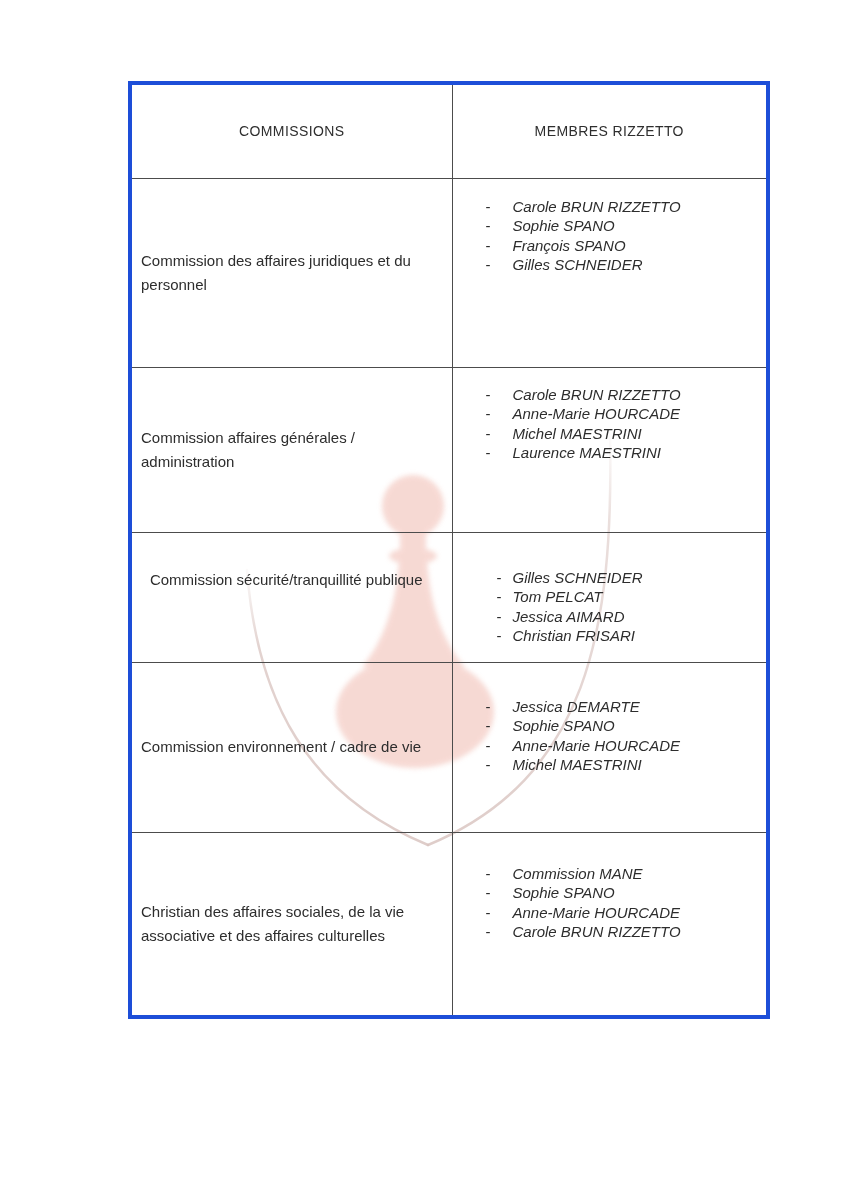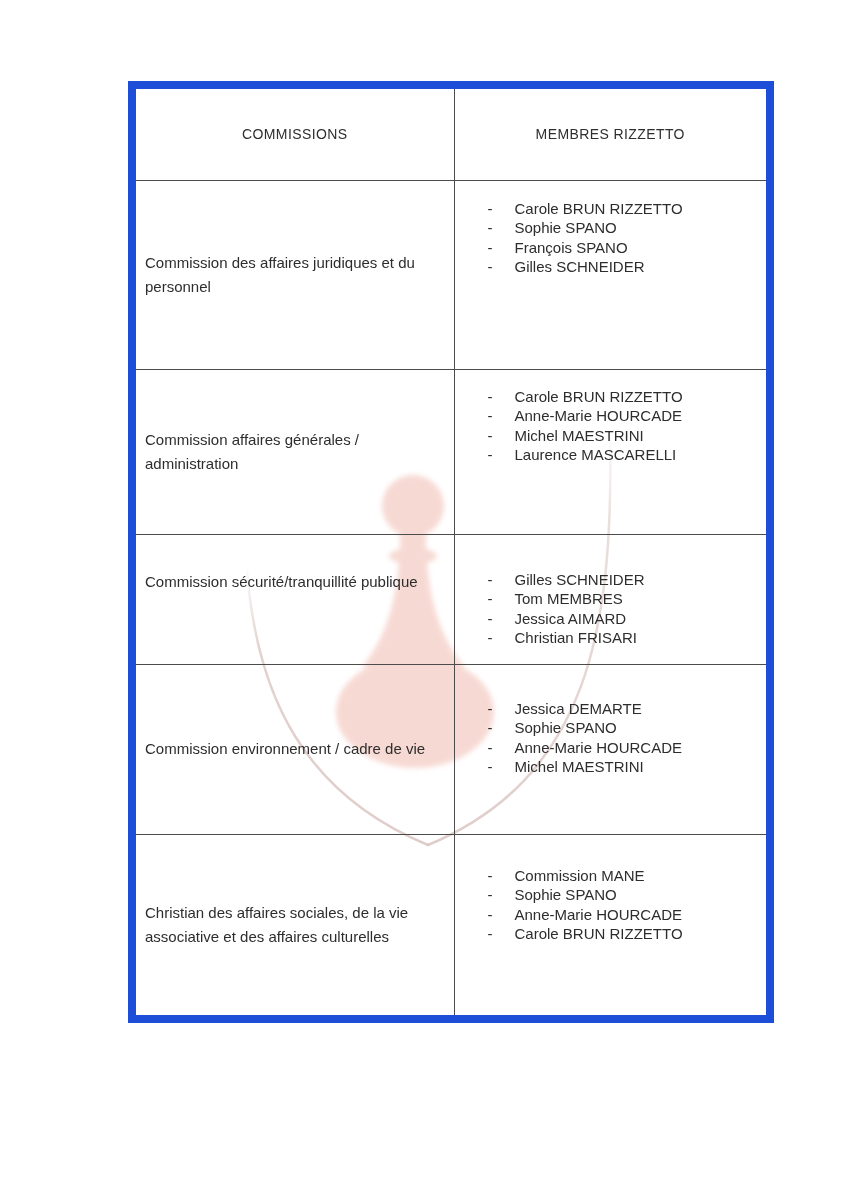--- a/index.html
+++ b/index.html
@@ -24,32 +24,32 @@
     pointer-events: none;
   }
   table.commissions {
     position: absolute;
     left: 128px;
     top: 81px;
     width: 638px;
     border-collapse: collapse;
     table-layout: fixed;
     background: transparent;
-    border: 8px solid #1d4ed8;
+    border: 4px solid #1d4ed8;
   }
   table.commissions th,
   table.commissions td {
     border: 1.6px solid #4c4c4c;
     padding: 0;
     background: transparent;
   }
   tr.header-row { height: 95px; }
   tr.row-1 { height: 189px; }
   tr.row-2 { height: 165px; }
-  tr.row-3 { height: 130px; }
+  tr.row-3 { height: 130px; text-align: center; }
   tr.row-4 { height: 170px; }
   tr.row-5 { height: 185px; }
 
   th.col-header {
     font-size: 14px;
     font-weight: normal;
     letter-spacing: 0.4px;
     color: #2e2e2e;
     text-align: center;
     vertical-align: middle;
@@ -79,21 +79,21 @@
   tr.row-3 .member-list { padding-top: 35px; }
   tr.row-4 .member-list { padding-top: 34px; }
   tr.row-5 .member-list { padding-top: 31px; }
 
   .member { display: flex; }
   .member-dash {
     margin-left: 33px;
     width: 27px;
     flex-shrink: 0;
   }
-  .member-name { white-space: nowrap; }
+  .member-name { white-space: nowrap; font-style: italic; }
 </style>
 </head>
 <body>
 
 <div class="page">
 
   <svg class="watermark" viewBox="0 0 849 1200" xmlns="http://www.w3.org/2000/svg" aria-hidden="true">
     <defs>
       <filter id="soften" x="-30%" y="-30%" width="160%" height="160%">
         <feGaussianBlur stdDeviation="2.4"></feGaussianBlur>
@@ -174,38 +174,38 @@
               <li class="member">
                 <span class="member-dash">-</span>
                 <span class="member-name">Anne-Marie HOURCADE</span>
               </li>
               <li class="member">
                 <span class="member-dash">-</span>
                 <span class="member-name">Michel MAESTRINI</span>
               </li>
               <li class="member">
                 <span class="member-dash">-</span>
-                <span class="member-name">Laurence MASCARELLI</span>
+                <span class="member-name">Laurence MAESTRINI</span>
               </li>
             </ul>
           </td>
         </tr>
         <tr class="row-3">
           <td class="commission-cell">
             <div class="commission-label">Commission sécurité/tranquillité publique</div>
           </td>
           <td class="members-cell">
             <ul class="member-list">
               <li class="member">
                 <span class="member-dash">-</span>
                 <span class="member-name">Gilles SCHNEIDER</span>
               </li>
               <li class="member">
                 <span class="member-dash">-</span>
-                <span class="member-name">Tom MEMBRES</span>
+                <span class="member-name">Tom PELCAT</span>
               </li>
               <li class="member">
                 <span class="member-dash">-</span>
                 <span class="member-name">Jessica AIMARD</span>
               </li>
               <li class="member">
                 <span class="member-dash">-</span>
                 <span class="member-name">Christian FRISARI</span>
               </li>
             </ul>

